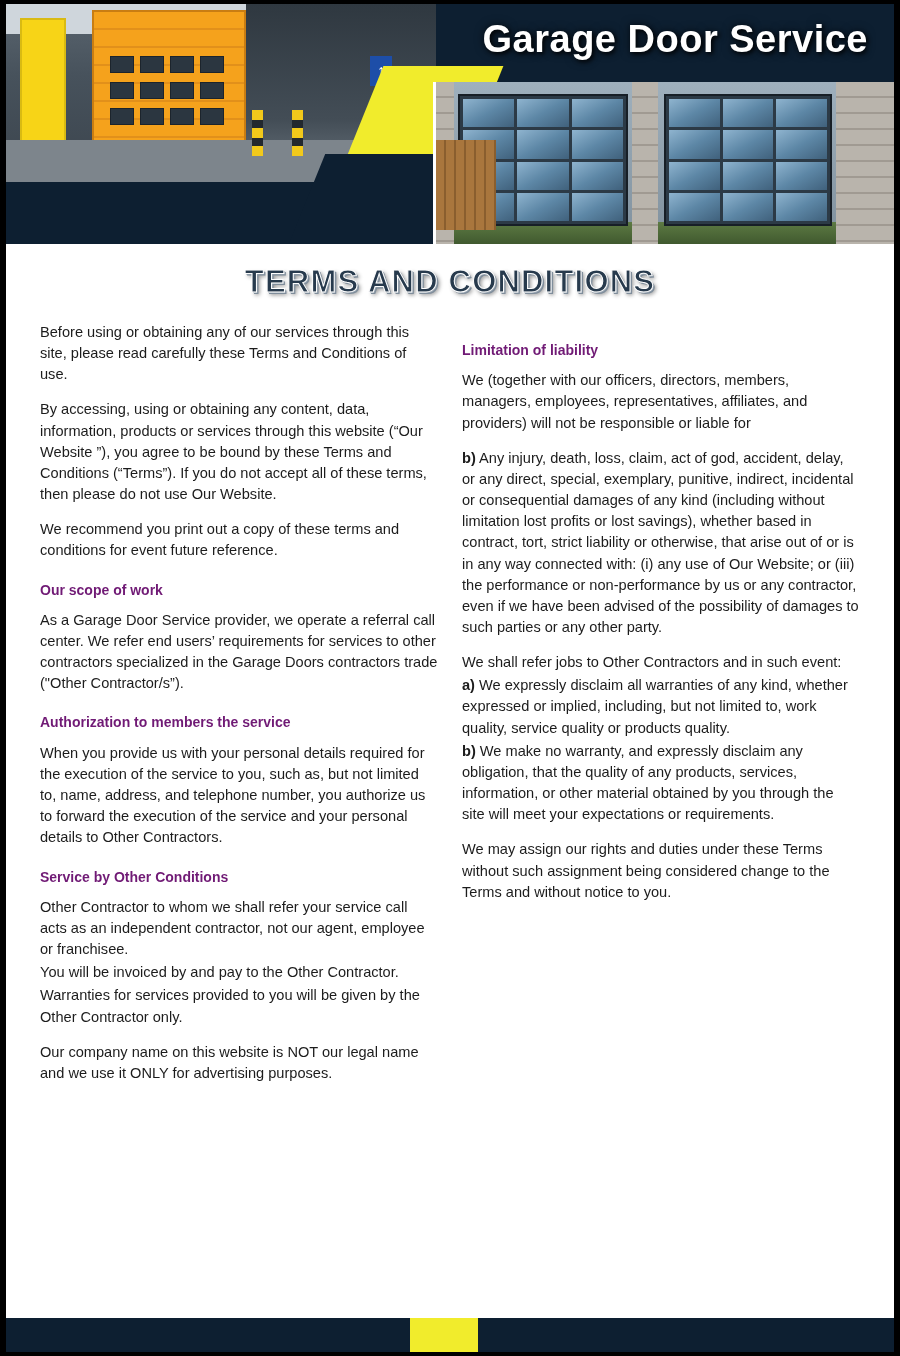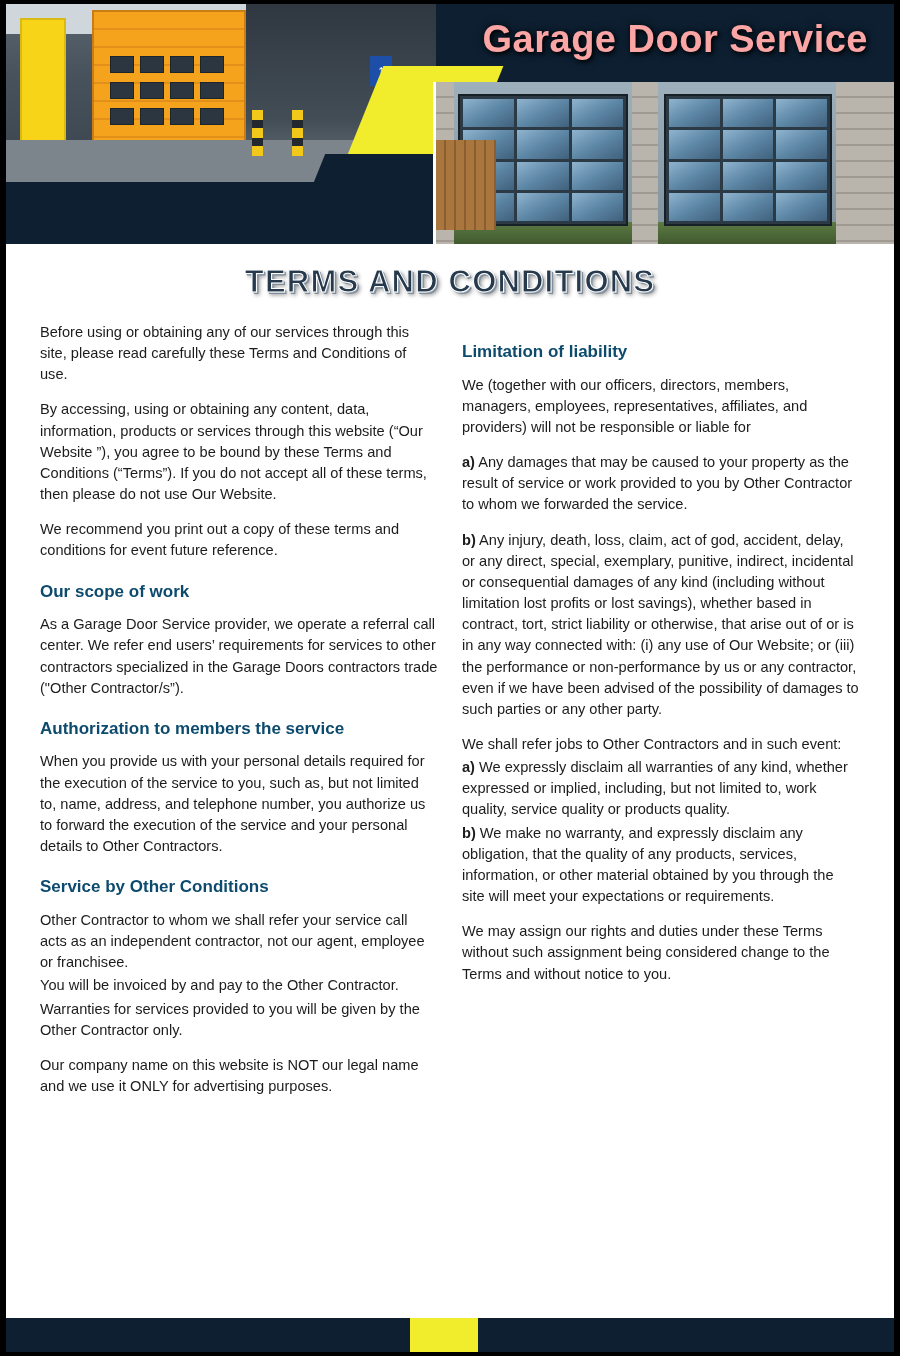--- a/index.html
+++ b/index.html
@@ -187,21 +187,21 @@
   }
   .title-wrap {
     position: absolute;
     right: 26px;
     top: 14px;
     z-index: 5;
   }
   .title-wrap .t {
     font-size: 38px;
     font-weight: bold;
-    color: #fca5a5;
+    color: #ffffff;
     letter-spacing: 0.5px;
     text-shadow: 2px 2px 4px rgba(0,0,0,0.85), 0 0 10px rgba(0,0,0,0.6);
     white-space: nowrap;
   }
 
   
   .doc-title-bar {
     text-align: center;
     padding-top: 20px;
     padding-bottom: 6px;
@@ -227,24 +227,24 @@
     padding: 16px 34px 0 34px;
     box-sizing: border-box;
   }
   .col {
     width: 50%;
     font-size: 14.6px;
     line-height: 1.45;
     color: #1c1c1c;
   }
   .col h2 {
-    font-size: 17px;
+    font-size: 14px;
     font-weight: bold;
     margin: 18px 0 10px 0;
-    color: #0c4a6e;
+    color: #701a75;
   }
   .col p {
     margin: 0 0 14px 0;
   }
   .col p.tight {
     margin-bottom: 2px;
   }
   .col b {
     font-weight: bold;
   }
@@ -363,21 +363,20 @@
       <p class="tight">Other Contractor to whom we shall refer your service call acts as an independent contractor, not our agent, employee or franchisee.</p>
       <p class="tight">You will be invoiced by and pay to the Other Contractor.</p>
       <p>Warranties for services provided to you will be given by the Other Contractor only.</p>
       <p>Our company name on this website is NOT our legal name and we use it ONLY for advertising purposes.</p>
     </div>
 
     <div class="col">
       <h2>Limitation of liability</h2>
       <p>We (together with our officers, directors, members, managers, employees, representatives, affiliates, and providers) will not be responsible or liable for</p>
 
-      <p><b>a)</b><span> Any damages that may be caused to your property as the result of service or work provided to you by Other Contractor to whom we forwarded the service.</span></p>
       <p><b>b)</b><span> Any injury, death, loss, claim, act of god, accident, delay, or any direct, special, exemplary, punitive, indirect, incidental or consequential damages of any kind (including without limitation lost profits or lost savings), whether based in contract, tort, strict liability or otherwise, that arise out of or is in any way connected with: (i) any use of Our Website; or (iii) the performance or non-performance by us or any contractor, even if we have been advised of the possibility of damages to such parties or any other party.</span></p>
 
       <p class="tight">We shall refer jobs to Other Contractors and in such event:</p>
       <p class="tight"><b>a)</b><span> We expressly disclaim all warranties of any kind, whether expressed or implied, including, but not limited to, work quality, service quality or products quality.</span></p>
       <p><b>b)</b><span> We make no warranty, and expressly disclaim any obligation, that the quality of any products, services, information, or other material obtained by you through the site will meet your expectations or requirements.</span></p>
 
       <p>We may assign our rights and duties under these Terms without such assignment being considered change to the Terms and without notice to you.</p>
     </div>
   </div>
 

